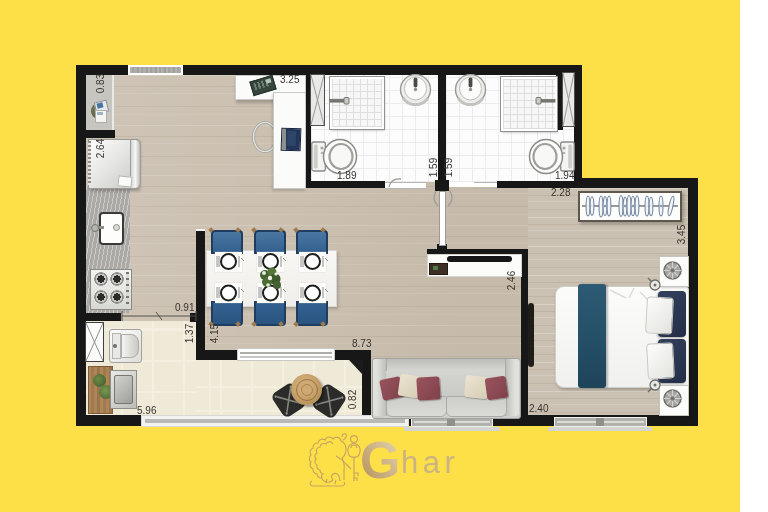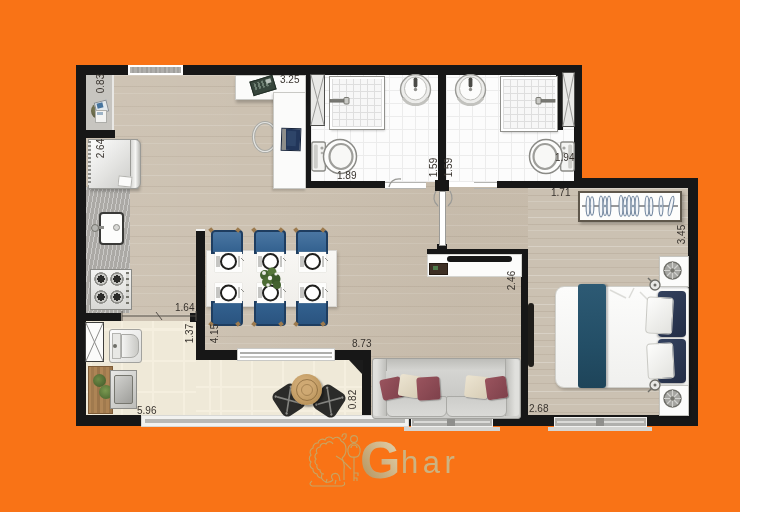--- a/index.html
+++ b/index.html
@@ -1,16 +1,16 @@
 <!DOCTYPE html>
 <html><head>
 <meta charset="utf-8">
 <style>
   html,body{margin:0;padding:0;background:#fff;}
-  #plan{position:relative;width:740px;height:512px;background:#f97316;overflow:hidden;
+  #plan{position:relative;width:740px;height:512px;background:#fde047;overflow:hidden;
         font-family:"Liberation Sans",sans-serif;}
   .abs{position:absolute;}
   .wall{position:absolute;background:#171717;}
   .lbl{position:absolute;font-size:10px;color:#38332e;white-space:nowrap;}
   .vlbl{position:absolute;font-size:10px;color:#38332e;white-space:nowrap;
         transform:rotate(-90deg);transform-origin:center;}
   .wood{background-color:#ccc1b1;
     background-image:
       linear-gradient(90deg, rgba(255,255,255,0.05), rgba(0,0,0,0) 35%, rgba(90,70,50,0.05) 75%),
       repeating-linear-gradient(180deg, rgba(255,255,255,0.16) 0 1px, rgba(255,255,255,0) 1px 11px,
@@ -447,41 +447,41 @@
   <div class="vlbl" style="left:87px;top:143px;width:26px;text-align:center;">2.64</div>
 
   <div class="lbl" style="left:280px;top:74px;">3.25</div>
 
   <div class="lbl" style="left:312px;top:170px;padding-left:25px;">1.89</div>
 
   <div class="vlbl" style="left:420px;top:162px;width:26px;text-align:center;">1.59</div>
 
   <div class="vlbl" style="left:435px;top:162px;width:26px;text-align:center;">1.59</div>
 
-  <div class="lbl" style="left:555px;top:152px;">1.94</div>
-
-  <div class="lbl" style="left:551px;top:187px;">1.71</div>
+  <div class="lbl" style="left:555px;top:170px;">1.94</div>
+
+  <div class="lbl" style="left:551px;top:187px;">2.28</div>
 
   <div class="vlbl" style="left:668px;top:229px;width:26px;text-align:center;">3.45</div>
 
-  <div class="lbl" style="left:175px;top:302px;">1.64</div>
+  <div class="lbl" style="left:175px;top:302px;">0.91</div>
 
   <div class="vlbl" style="left:176px;top:328px;width:26px;text-align:center;">1.37</div>
 
   <div class="vlbl" style="left:201px;top:328px;width:26px;text-align:center;">4.15</div>
 
   <div class="lbl" style="left:352px;top:338px;">8.73</div>
 
   <div class="vlbl" style="left:498px;top:275px;width:26px;text-align:center;">2.46</div>
 
   <div class="vlbl" style="left:339px;top:394px;width:26px;text-align:center;">0.82</div>
 
   <div class="lbl" style="left:137px;top:405px;">5.96</div>
 
-  <div class="lbl" style="left:529px;top:403px;">2.68</div>
+  <div class="lbl" style="left:529px;top:403px;">2.40</div>
 
   <svg class="abs" style="left:300px;top:428px;" width="180" height="64" viewBox="0 0 180 64">
     <defs>
       <linearGradient id="gg" x1="0" y1="1" x2="1" y2="0">
         <stop offset="0" stop-color="#ad8c54"></stop>
           <stop offset="0.5" stop-color="#cdb284"></stop>
           <stop offset="1" stop-color="#e9dcba"></stop>
       </linearGradient>
     </defs>
     <g stroke="#c7a462" stroke-width="1.15" fill="none">

